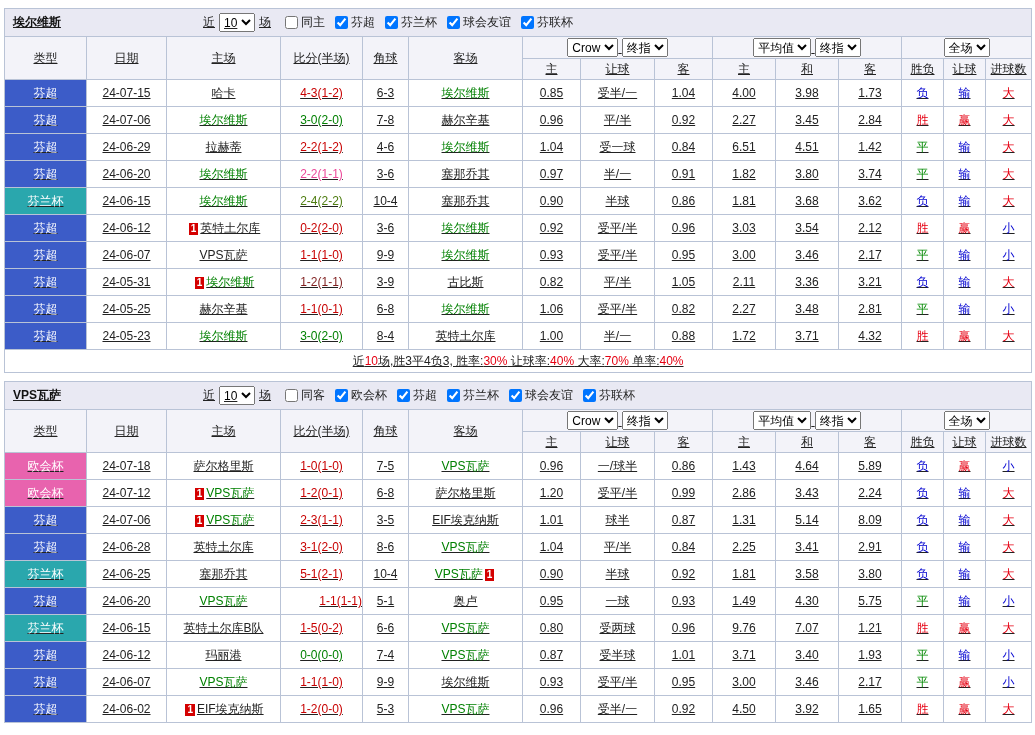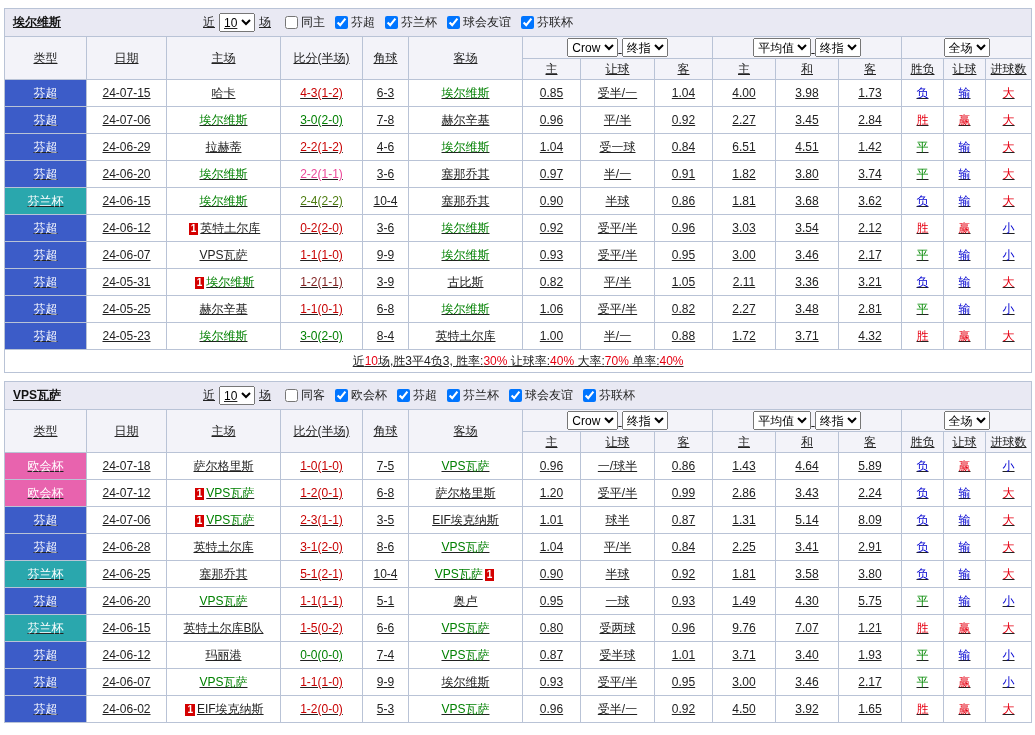--- a/index.html
+++ b/index.html
@@ -457,21 +457,21 @@
             <td>3.58</td>
             <td>3.80</td>
             <td style="color: rgb(0, 0, 208);">负</td>
             <td style="color: rgb(0, 0, 208);">输</td>
             <td style="color: rgb(230, 0, 18);">大</td>
           </tr>
           <tr>
             <td class="typecell" style="background: rgb(60, 92, 200);">芬超</td>
             <td>24-06-20</td>
             <td><span style="color: rgb(0, 128, 0);">VPS瓦萨</span></td>
-            <td style="color: rgb(200, 0, 0);">1-1(1-1)</td>
+            <td style="color: rgb(200, 0, 0); text-align: right;">1-1(1-1)</td>
             <td>5-1</td>
             <td><span>奥卢</span></td>
             <td>0.95</td>
             <td>一球</td>
             <td>0.93</td>
             <td>1.49</td>
             <td>4.30</td>
             <td>5.75</td>
             <td style="color: rgb(0, 136, 0);">平</td>
             <td style="color: rgb(0, 0, 208);">输</td>

